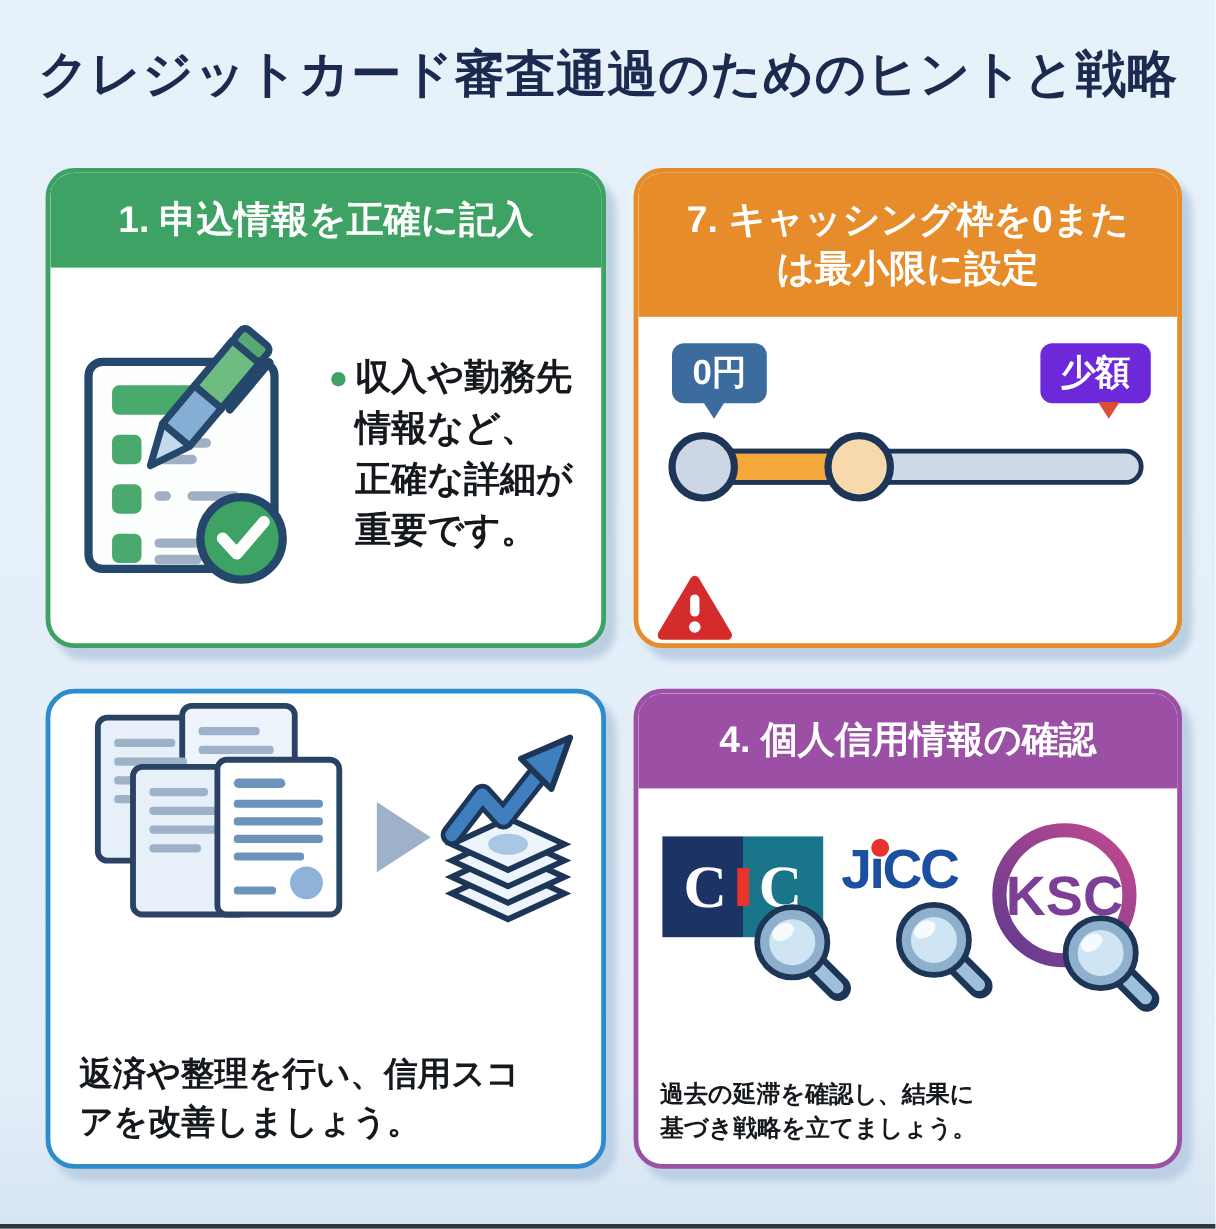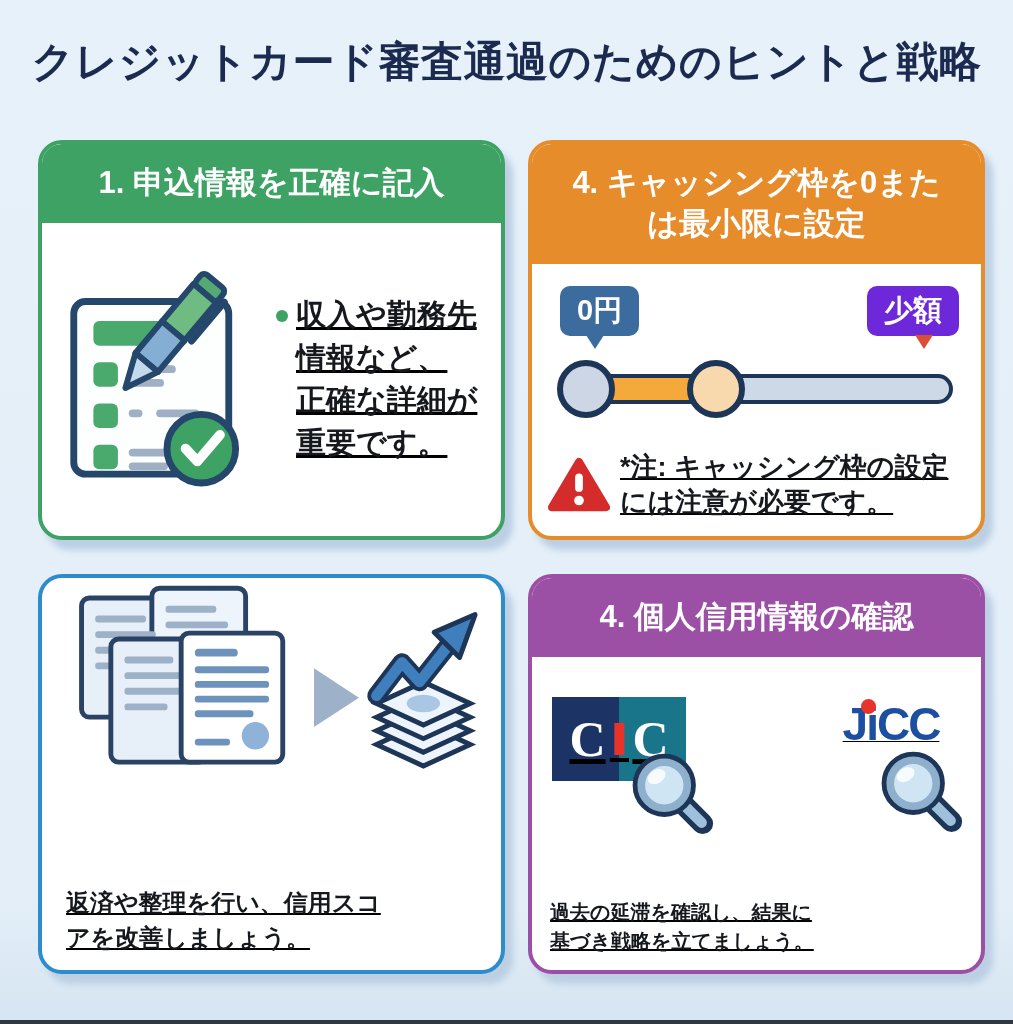--- a/index.html
+++ b/index.html
@@ -36,31 +36,31 @@
   .card-header {
     background:var(--accent,#888);
     color:#fff;
     font-weight:800;
     font-size:31px;
     line-height:1.32;
     text-align:center;
     padding:19px 6px;
     white-space:pre-line;
   }
-  .card-body { flex:1; display:flex; flex-direction:column;text-decoration:underline; }
+  .card-body { flex:1; display:flex; flex-direction:column; }
 
   
   .c1-body { flex-direction:row; align-items:center; padding:12px 14px 12px 20px; gap:8px; }
   .c1-icon { flex:0 0 auto; }
   .c1-textwrap { display:flex; gap:8px; }
   .c1-dot { width:12px; height:12px; border-radius:50%; background:#3da263; margin-top:16px; flex:0 0 auto; }
   .c1-text { font-size:30px; font-weight:700; color:#15181c; line-height:1.42; white-space:pre-line; }
 
   
-  .c2-body { padding:6px 14px 16px; }
+  .c2-body { padding:6px 14px 0; }
   .slider-zone { position:relative; height:168px; }
   .bubble {
     position:absolute; top:16px;
     color:#fff; font-size:29px; font-weight:800;
     padding:5px 17px; border-radius:10px;
   }
   .bubble::after {
     content:""; position:absolute; bottom:-13px;
     border:9px solid transparent;
     border-top:14px solid var(--bub,#555);
@@ -86,21 +86,21 @@
     border:6px solid #1d3557; border-radius:50%; z-index:2;
   }
   .handle-left { left:11px; background:#ccd6e4; }
   .handle-mid  { left:141px; background:#f8d9ae; }
   .note-row { margin-top:auto; display:flex; align-items:center; gap:10px; padding:0 2px; }
   .note-text { font-size:27px; font-weight:800; color:#15181c; line-height:1.3; white-space:pre-line; }
 
   
   .c3-body { padding:6px 24px 14px; }
   .c3-illustration { align-self:center; }
-  .c3-text { margin-top:auto; font-size:24px; font-weight:700; color:#15181c; line-height:1.45; white-space:pre-line; }
+  .c3-text { margin-top:auto; font-size:28px; font-weight:700; color:#15181c; line-height:1.45; white-space:pre-line; }
 
   
   .c4-body { padding:10px 18px 14px; }
   .logos { display:flex; justify-content:space-between; align-items:flex-start; padding:16px 2px 0 2px; height:180px; }
   .logo { position:relative; }
   .logo-cic { margin-top:14px; width:138px; }
   .cic-box {
     width:134px; height:84px;
     background:linear-gradient(90deg,#1c3366 0 50%, #19768a 50% 100%);
     display:flex; align-items:center; justify-content:center; gap:7px;
@@ -156,39 +156,37 @@
           <span class="c1-dot"></span>
           <span class="c1-text">収入や勤務先
 情報など、
 正確な詳細が
 重要です。</span>
         </div>
       </div>
     </div>
 
     <div class="card" style="--accent: #e78c2a;">
-      <div class="card-header">4. キャッシング枠を0また
+      <div class="card-header">7. キャッシング枠を0また
 は最小限に設定</div>
       <div class="card-body c2-body">
         <div class="slider-zone">
           <div class="bubble bubble-left" style="background: rgb(60, 108, 157); --bub: #3c6c9d;">0円</div>
           <div class="bubble bubble-right" style="background: #6d28d9; --bub: #d94e35;">少額</div>
           <div class="track"></div>
           <div class="track-fill" style="background: rgb(245, 169, 59); --bub: #f5a93b;"></div>
           <div class="handle handle-left"></div>
           <div class="handle handle-mid"></div>
         </div>
         <div class="note-row">
           <svg width="62" height="58" viewBox="0 0 64 58">
             <path d="M32 5 L60 52 L4 52 Z" fill="#d42b2b" stroke="#d42b2b" stroke-width="8" stroke-linejoin="round"></path>
             <rect x="28" y="17" width="8" height="19" rx="4" fill="#ffffff"></rect>
             <circle cx="32" cy="45" r="5" fill="#ffffff"></circle>
           </svg>
-          <span class="note-text">*注: キャッシング枠の設定
-には注意が必要です。</span>
         </div>
       </div>
     </div>
 
     <div class="card" style="--accent: #2d8ccb;">
       <div class="card-body c3-body">
         <svg class="c3-illustration" width="420" height="196" viewBox="0 0 430 200">
           <g stroke="#2a4365" stroke-width="5">
             <rect x="20" y="14" width="96" height="122" rx="8" fill="#e7eff8"></rect>
             <rect x="92" y="4" width="96" height="122" rx="8" fill="#eef4fb"></rect>
@@ -261,20 +259,39 @@
             <span class="jicc-dot"></span>
             <svg class="jicc-mag" width="92" height="92" viewBox="0 0 96 96">
               <line x1="62" y1="62" x2="82" y2="82" stroke="#1d3557" stroke-width="22" stroke-linecap="round"></line>
               <line x1="62" y1="62" x2="81" y2="81" stroke="#9fc0da" stroke-width="11" stroke-linecap="round"></line>
               <circle cx="42" cy="42" r="30" fill="#cfe5f4" stroke="#1d3557" stroke-width="6"></circle>
               <circle cx="42" cy="42" r="24" fill="none" stroke="#8fb0cc" stroke-width="8"></circle>
               <ellipse cx="34" cy="33" rx="10" ry="7" fill="#ffffff" opacity="0.85" transform="rotate(-30 34 33)"></ellipse>
             </svg>
           </div>
 
+          <div class="logo logo-ksc">
+            <svg width="148" height="132" viewBox="0 0 150 134">
+              <defs>
+                <linearGradient id="kscg" x1="1" y1="0" x2="0" y2="1">
+                  <stop offset="0" stop-color="#c2498f"></stop>
+                  <stop offset="1" stop-color="#5f3a8e"></stop>
+                </linearGradient>
+              </defs>
+              <circle cx="75" cy="64" r="55" fill="none" stroke="url(#kscg)" stroke-width="12"></circle>
+              <text x="75" y="81" text-anchor="middle" font-size="47" font-weight="800" fill="#7b3f96" font-family="Liberation Sans, sans-serif">KSC</text>
+            </svg>
+            <svg class="ksc-mag" width="92" height="92" viewBox="0 0 96 96">
+              <line x1="62" y1="62" x2="82" y2="82" stroke="#1d3557" stroke-width="22" stroke-linecap="round"></line>
+              <line x1="62" y1="62" x2="81" y2="81" stroke="#9fc0da" stroke-width="11" stroke-linecap="round"></line>
+              <circle cx="42" cy="42" r="30" fill="#cfe5f4" stroke="#1d3557" stroke-width="6"></circle>
+              <circle cx="42" cy="42" r="24" fill="none" stroke="#8fb0cc" stroke-width="8"></circle>
+              <ellipse cx="34" cy="33" rx="10" ry="7" fill="#ffffff" opacity="0.85" transform="rotate(-30 34 33)"></ellipse>
+            </svg>
+          </div>
 
         </div>
         <div class="c4-text">過去の延滞を確認し、結果に
 基づき戦略を立てましょう。</div>
       </div>
     </div>
 
   </div>
 
   <div class="bottom-line"></div>

